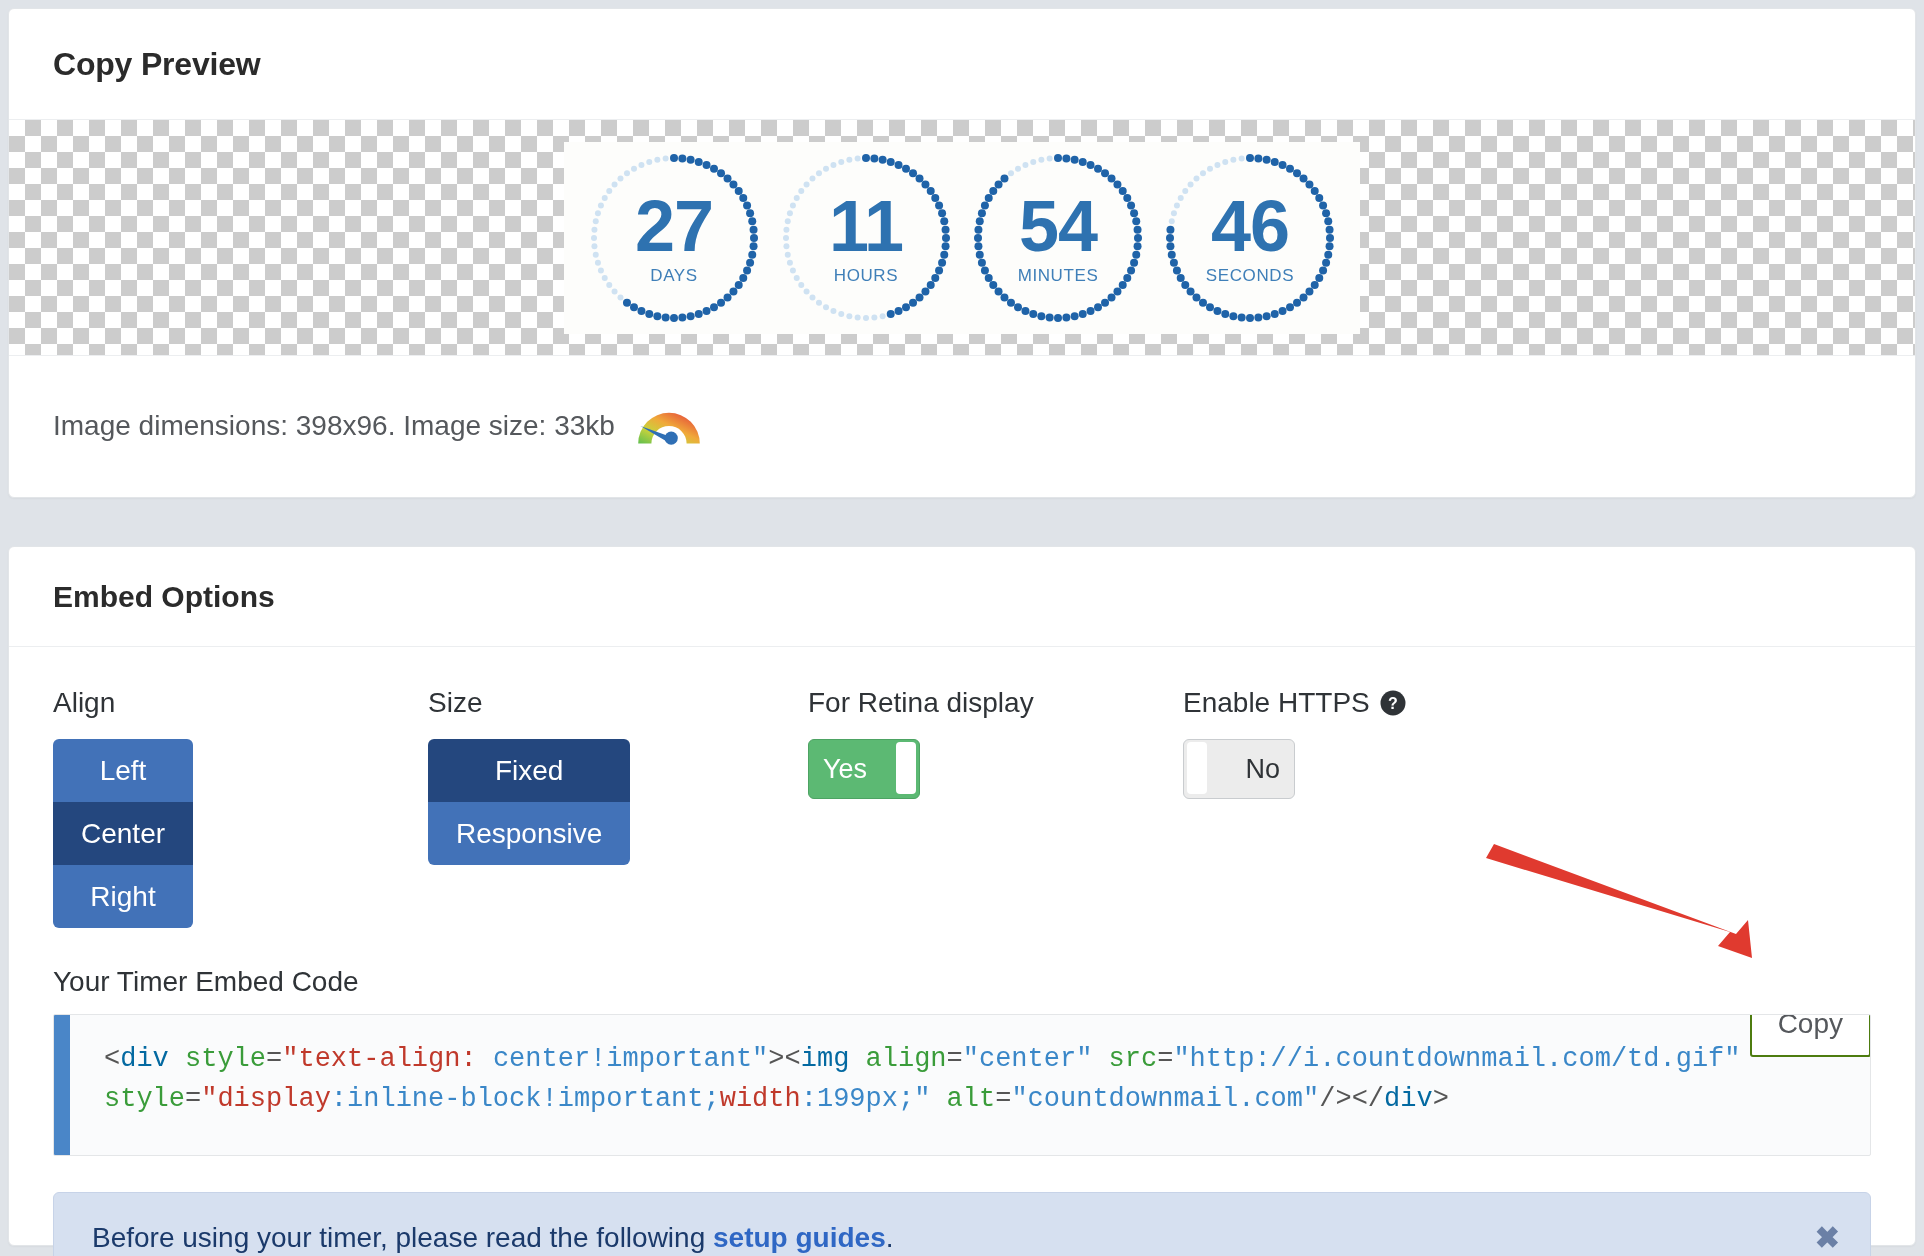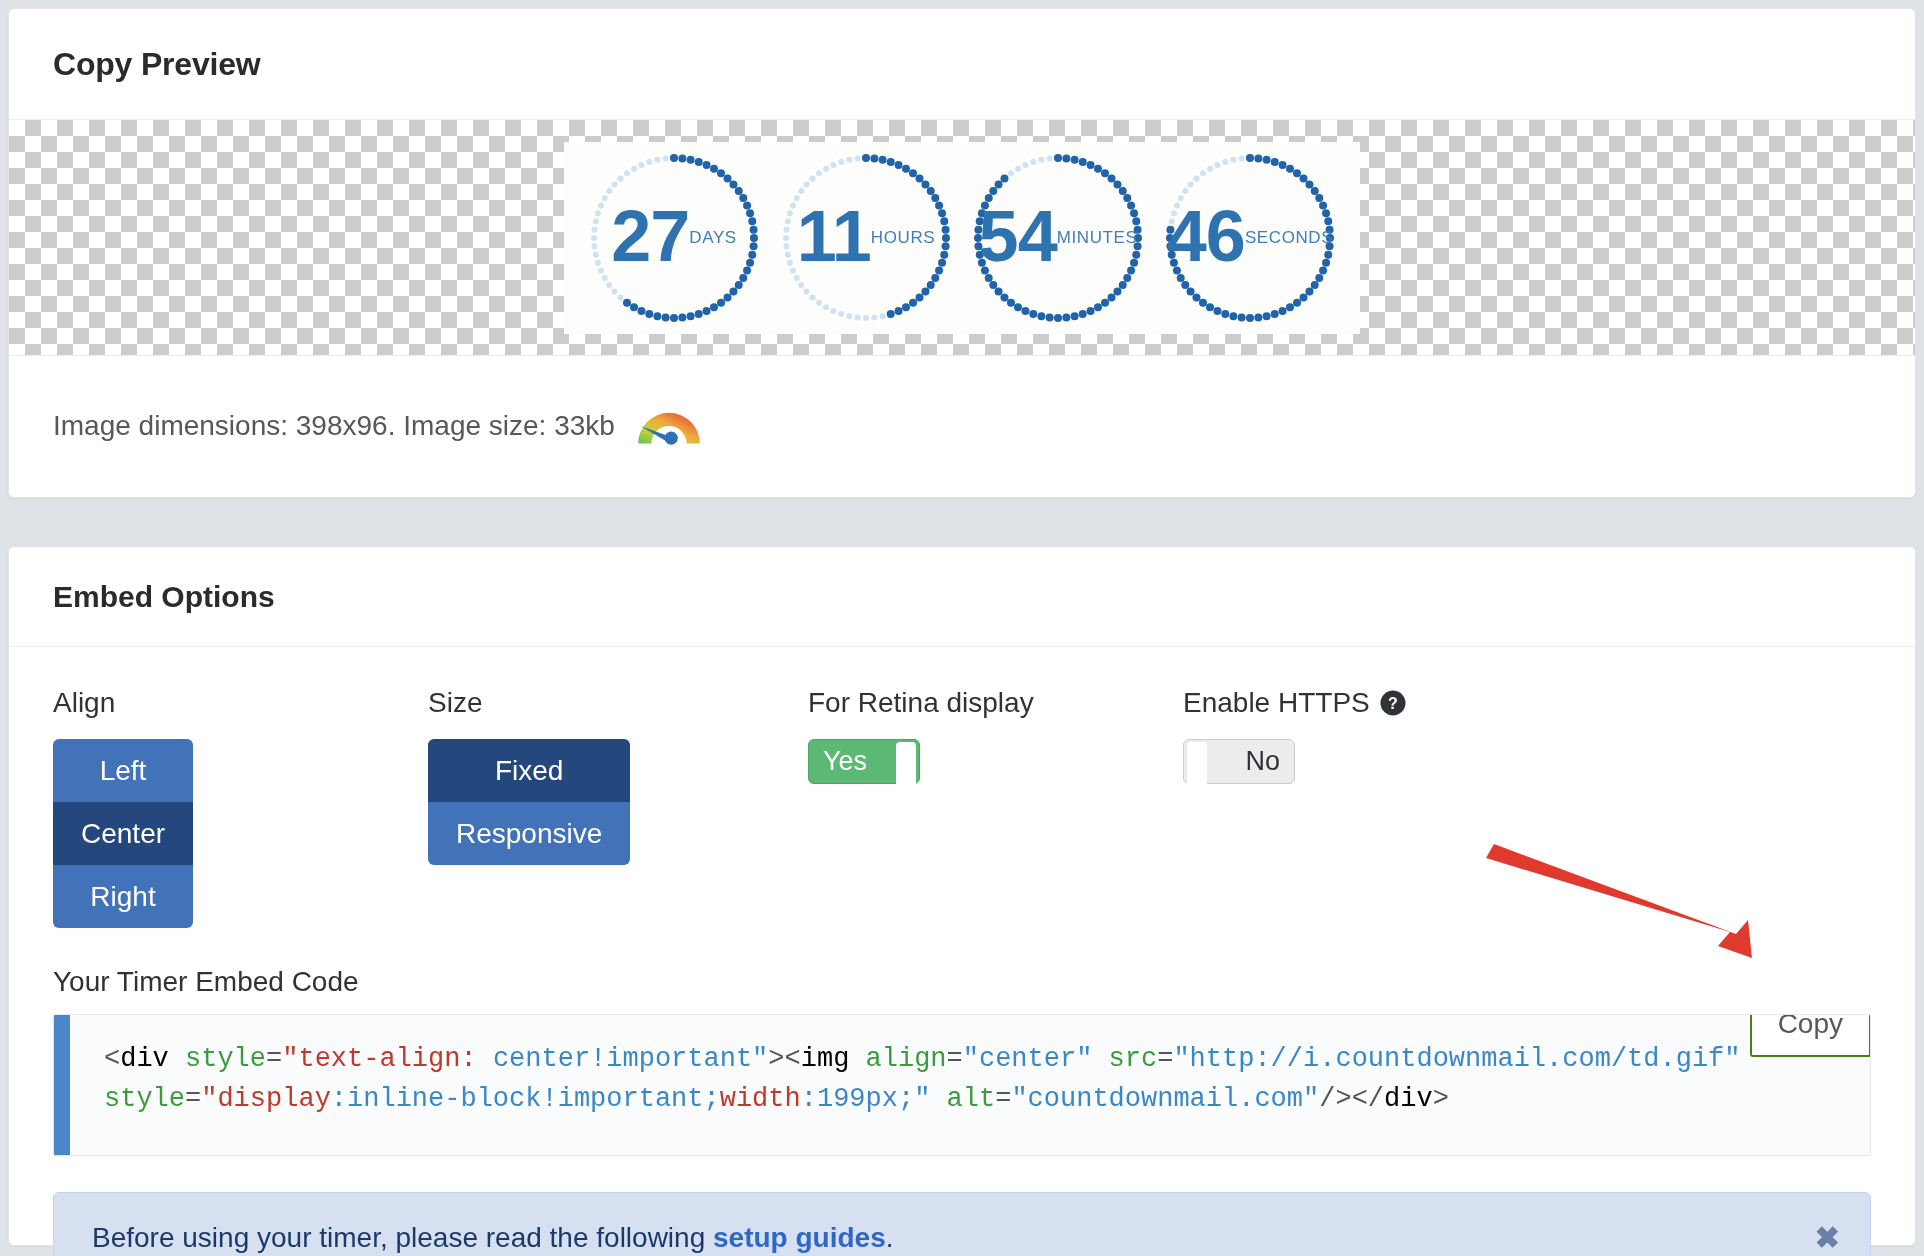--- a/index.html
+++ b/index.html
@@ -81,21 +81,21 @@
     display: flex;
     align-items: center;
     justify-content: center;
     gap: 6px;
   }
   .timer-unit {
     width: 186px;
     height: 186px;
     position: relative;
     display: flex;
-    flex-direction: row;
+    flex-direction: column;
     align-items: center;
     justify-content: center;
   }
   .timer-ring { position: absolute; left: 0; top: 0; width: 186px; height: 186px; }
   .timer-value {
     font-size: 72px;
     font-weight: bold;
     color: #2e72b0;
     line-height: 1;
     letter-spacing: -1px;
@@ -166,21 +166,21 @@
     font-size: 28px;
     font-family: "Liberation Sans", sans-serif;
     padding: 14px 28px;
     cursor: pointer;
     line-height: 1.25;
   }
   .seg-btn.active { background: #24477e; }
 
   .toggle {
     width: 112px;
-    height: 45px;
+    height: 60px;
     border-radius: 6px;
     position: relative;
     cursor: pointer;
     display: flex;
     align-items: center;
   }
   .toggle.on  { background: #5cb973; border: 1px solid #4da363; justify-content: flex-start; }
   .toggle.off { background: #ececec; border: 1px solid #c9cccf; justify-content: flex-end; }
   .toggle-text {
     font-size: 27px;
@@ -218,21 +218,21 @@
   #code-gutter { width: 16px; background: #4a86c8; flex: 0 0 16px; }
   #code-body {
     flex: 1;
     padding: 24px 20px 0 34px;
     font-family: "Liberation Mono", monospace;
     font-size: 27px;
     line-height: 40px;
     white-space: nowrap;
     overflow: hidden;
   }
-  .tok-tag   { color: #000000; text-align: center; }
+  .tok-tag   { color: #0369a1; text-align: center; }
   .tok-attr  { color: #3a9c3a; }
   .tok-punct { color: #555555; }
   .tok-str   { color: #c0392b; }
   .tok-val   { color: #3a87c8; }
 
   #copy-button {
     position: absolute;
     right: -1px;
     top: -24px;
     background: #ffffff;

